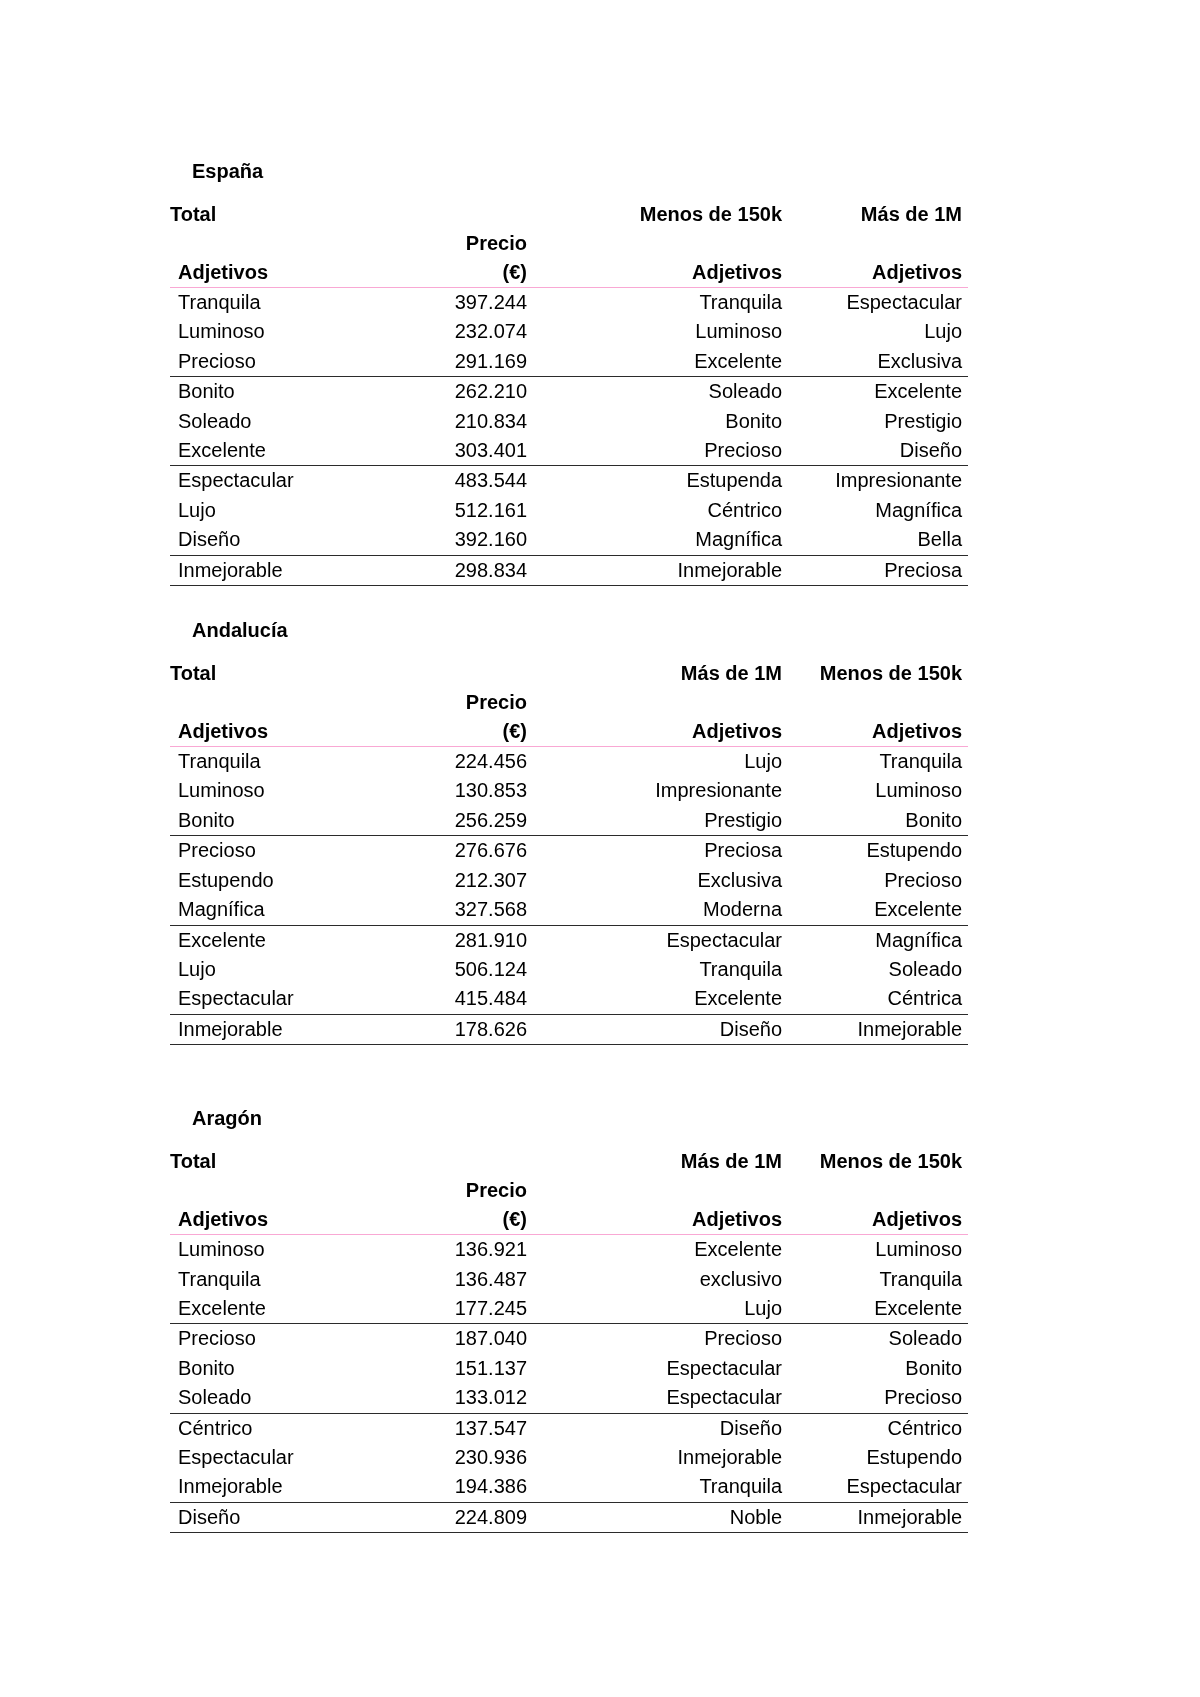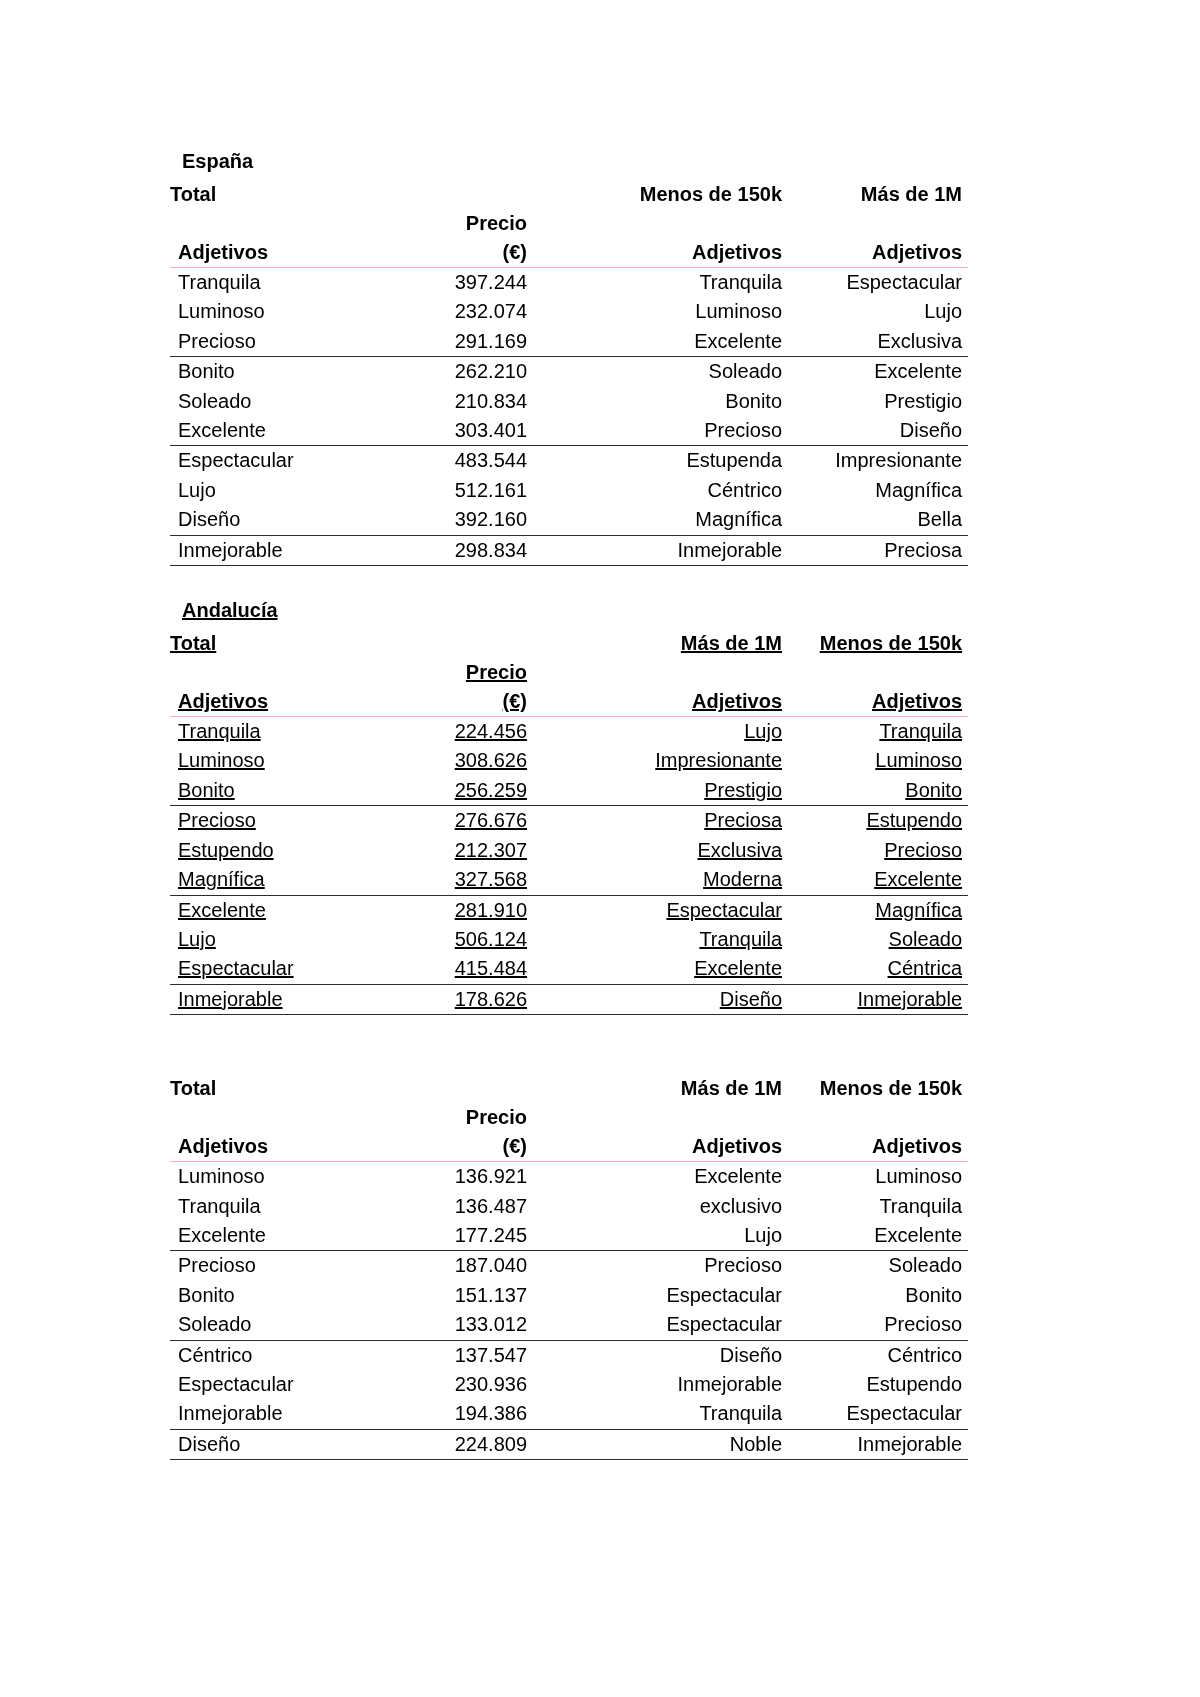--- a/index.html
+++ b/index.html
@@ -16,21 +16,21 @@
   }
   .content {
     position: absolute;
     left: 170px; top: 0;
     width: 798px;
     padding-top: 143px;
   }
   .region-title {
     font-size: 20px;
     font-weight: bold;
-    margin: 4px;
+    margin: 14px;
     line-height: 29px;
     padding-left: 8px;
   }
   table.pivot {
     border-collapse: collapse;
     width: 798px;
     table-layout: fixed;
   }
   col.c1 { width: 175px; }
   col.c2 { width: 188px; }
@@ -45,21 +45,21 @@
   }
   .cell-l { text-align: left;  padding-left: 8px; }
   .cell-r { text-align: right; padding-right: 6px; }
   .cell-c { text-align: left; }
   tr.header-labels th { border-bottom: 1px solid #f9a8d4; }
   tbody td {
     line-height: 29.4px;
     white-space: nowrap;
   }
   tr.group-end td { border-bottom: 1.5px solid #2b2b2b; }
-  .section-andalucia { margin-top: 30px; text-decoration: underline; }
+  .section-andalucia { margin-top: 30px; }
   .section-aragon   { margin-top: 59px; }
 </style>
 </head>
 <body>
 
 <div class="content">
 
   <section class="section-espana">
     <h2 class="region-title">España</h2>
     <table class="pivot">
@@ -183,21 +183,21 @@
       </thead>
       <tbody>
           <tr>
             <td class="cell-l">Tranquila</td>
             <td class="cell-r">224.456</td>
             <td class="cell-r">Lujo</td>
             <td class="cell-r">Tranquila</td>
           </tr>
           <tr>
             <td class="cell-l">Luminoso</td>
-            <td class="cell-r">308.626</td>
+            <td class="cell-r">130.853</td>
             <td class="cell-r">Impresionante</td>
             <td class="cell-r">Luminoso</td>
           </tr>
           <tr class="group-end">
             <td class="cell-l">Bonito</td>
             <td class="cell-r">256.259</td>
             <td class="cell-r">Prestigio</td>
             <td class="cell-r">Bonito</td>
           </tr>
           <tr>
@@ -240,20 +240,21 @@
             <td class="cell-l">Inmejorable</td>
             <td class="cell-r">178.626</td>
             <td class="cell-r">Diseño</td>
             <td class="cell-r">Inmejorable</td>
           </tr>
         </tbody>
     </table>
   </section>
 
   <section class="section-aragon">
+    <h2 class="region-title">Aragón</h2>
     <table class="pivot">
       <colgroup>
           <col class="c1">
           <col class="c2">
           <col class="c3">
           <col class="c4">
         </colgroup>
       <thead>
         <tr class="group-headers">
           <th colspan="2" class="cell-c">Total</th>

